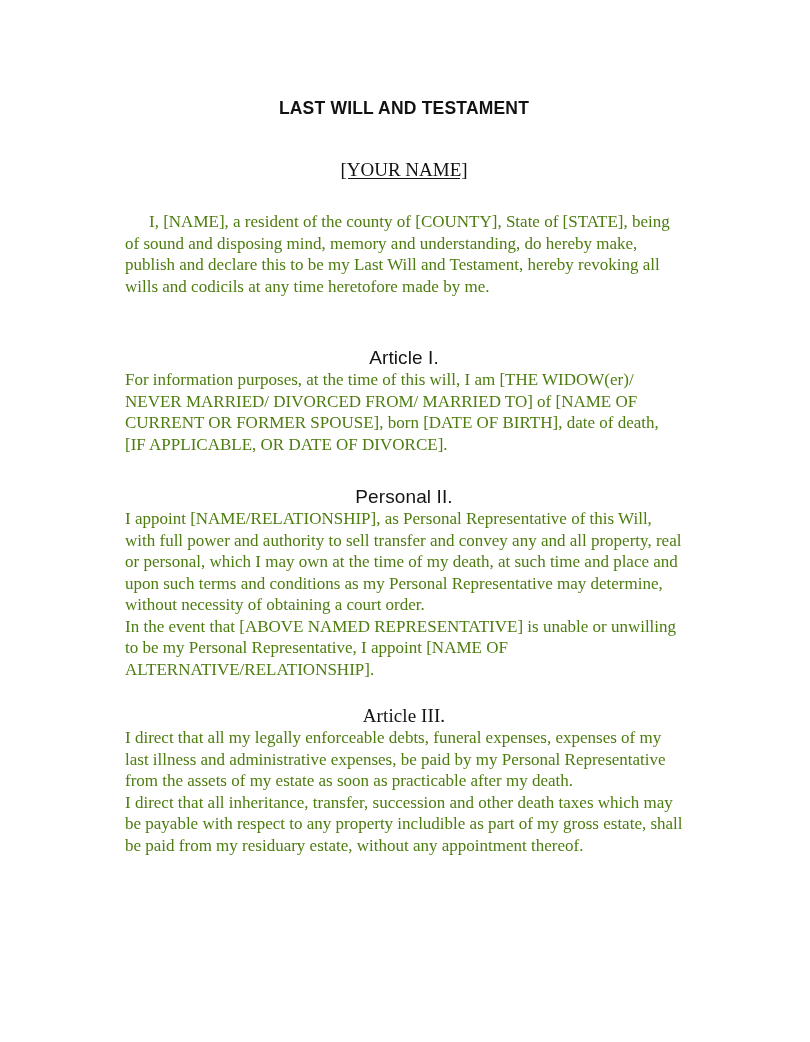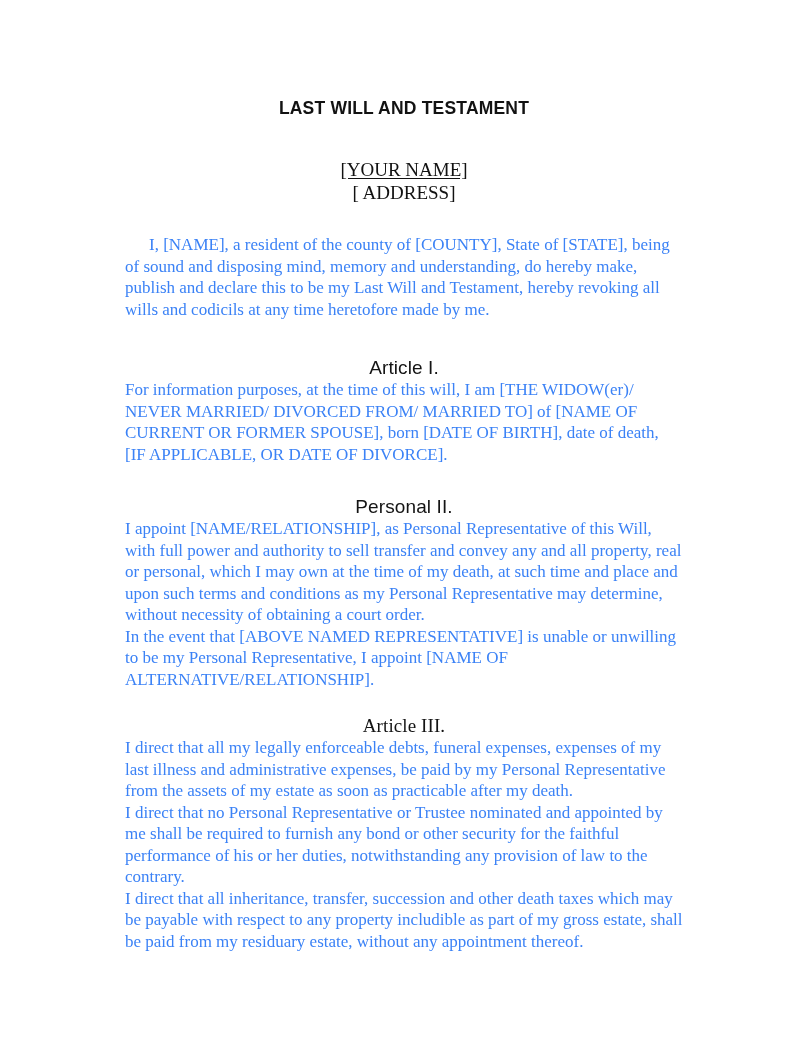--- a/index.html
+++ b/index.html
@@ -68,69 +68,67 @@
     margin-top: 1px;
     color: #121212;
   }
 
   
   p.para {
     font-size: 17px;
     line-height: 21.5px;
     margin: 0;
     text-align: left;
-    color: #3b82f6;
+    color: #4d7c0f;
   }
   p.intro {
     margin-top: 30px;
     text-indent: 24px;
   }
   p.gap {
   }
 
   
   .article-heading {
     font-family: "Liberation Sans", "DejaVu Sans", sans-serif;
     font-weight: normal;
     font-size: 19px;
     line-height: 23px;
     text-align: center;
     color: #141414;
     letter-spacing: 0.1px;
   }
-  .ah-1 { margin-top: 36px; }
+  .ah-1 { margin-top: 49px; }
   .ah-2 { margin-top: 30px; }
   .ah-3 { margin-top: 24px; font-family: Liberation Serif, serif; }
 
   .after-heading-wide { margin-top: 26px; }
   .after-heading-tight { margin-top: 8px; }
 </style>
 </head>
 <body>
 
 <div class="page">
   <div class="content">
 
     <div class="doc-title">LAST WILL AND TESTAMENT</div>
 
 
     <div class="doc-name">
       <span class="u">[YOUR NAME]</span>
     </div>
 
-    <div class="doc-address">[ ADDRESS]</div>
 
     <p class="para intro">I, [NAME], a resident of the county of  [COUNTY], State of [STATE], being of sound and disposing mind, memory and understanding, do hereby make, publish and declare this to be my Last Will and Testament, hereby revoking all wills and codicils at any time heretofore made by me.</p>
 
     <div class="article-heading ah-1">Article I.</div>
     <p class="para after-heading-wide">For information purposes, at the time of this will, I am [THE WIDOW(er)/ NEVER MARRIED/ DIVORCED FROM/ MARRIED TO] of [NAME OF CURRENT OR FORMER SPOUSE], born [DATE OF BIRTH], date of death, [IF APPLICABLE, OR DATE OF DIVORCE].</p>
 
     <div class="article-heading ah-2">Personal II.</div>
     <p class="para after-heading-tight">I appoint [NAME/RELATIONSHIP], as Personal Representative of this Will, with full power and authority to sell transfer and convey any and all property, real or personal, which I may own at the time of my death, at such time and place and upon such terms and conditions as my Personal Representative may determine, without necessity of obtaining a court order.</p>
     <p class="para gap">In the event that [ABOVE NAMED REPRESENTATIVE] is unable or unwilling to be my Personal Representative, I appoint [NAME OF ALTERNATIVE/RELATIONSHIP].</p>
 
     <div class="article-heading ah-3">Article III.</div>
     <p class="para after-heading-tight">I direct that all my legally enforceable debts, funeral expenses, expenses of my last illness and administrative expenses, be paid by my Personal Representative from the assets of my estate as soon as practicable after my death.</p>
-    <p class="para gap">I direct that no Personal Representative or Trustee nominated and appointed by me shall be required to furnish any bond or other security for the faithful performance of his or her duties, notwithstanding any provision of law to the contrary.</p>
     <p class="para gap">I direct that all inheritance, transfer, succession and other death taxes which may be payable with respect to any property includible as part of my gross estate, shall be paid from my residuary estate, without any appointment thereof.</p>
 
   </div>
 </div>
 
 </body></html>

